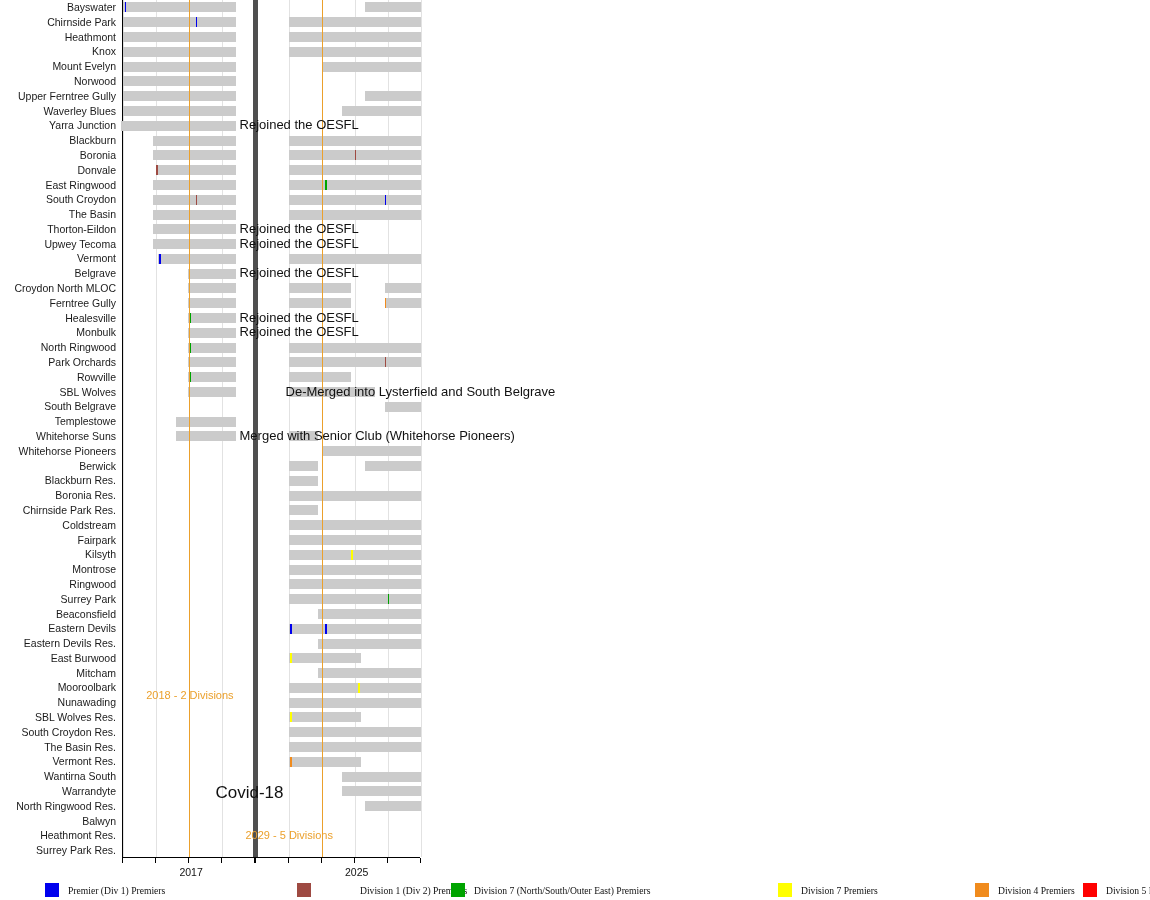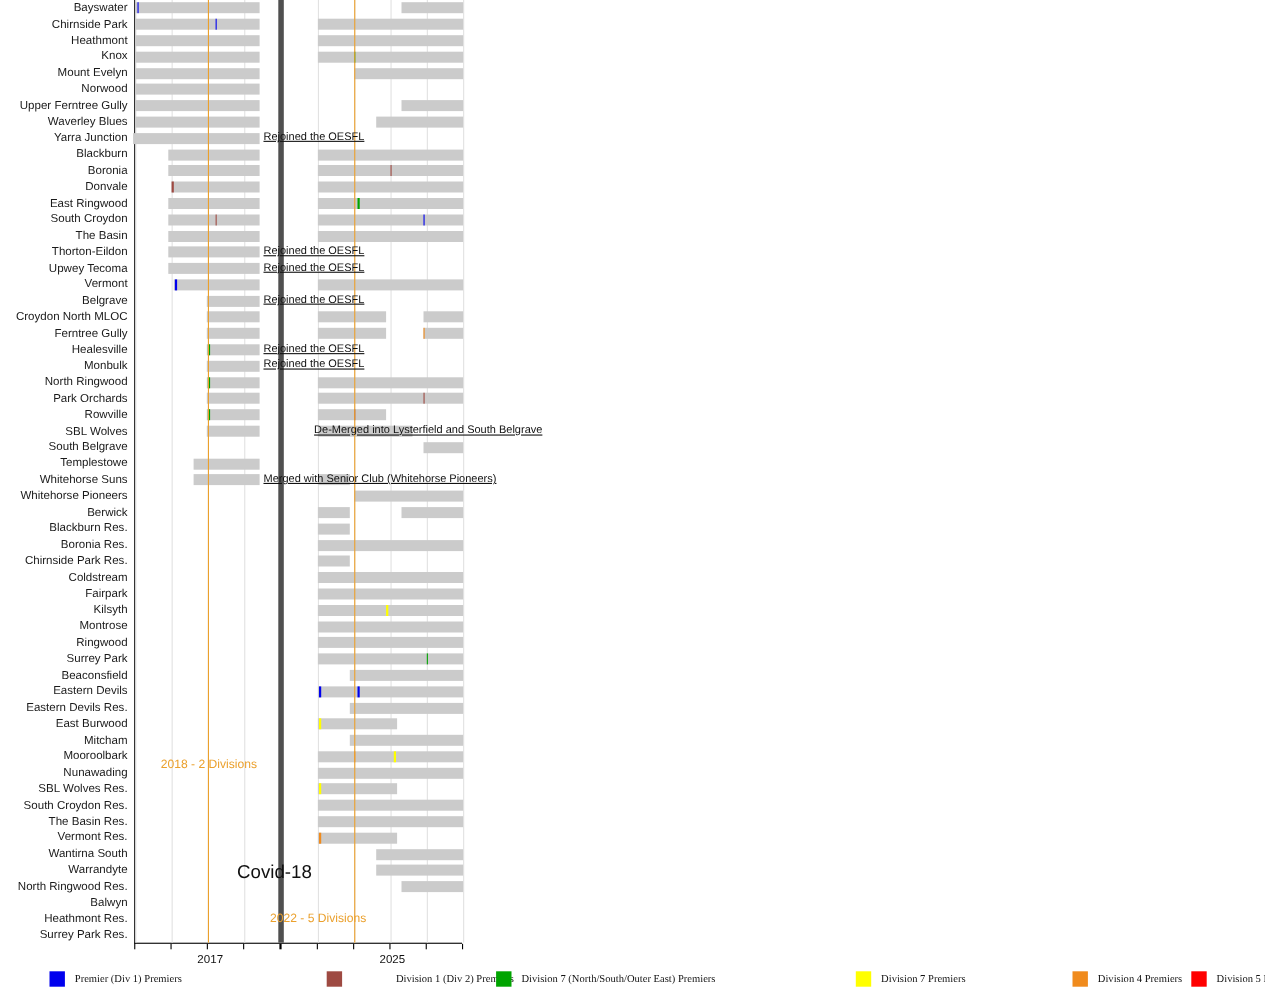--- a/index.html
+++ b/index.html
@@ -18,21 +18,21 @@
         box-sizing:border-box;overflow:visible;}
   .plot-inner{position:absolute;left:0;top:0;right:0;bottom:0;}
 
   .gridline{position:absolute;top:0;bottom:0;width:1px;background:#e2e2e2;}
   .vline-orange{position:absolute;top:0;bottom:0;width:1.2px;background:#eba02c;}
   .covid-band{position:absolute;top:0;bottom:0;width:4.6px;background:#4f4f4f;}
 
   .bar{position:absolute;height:10px;background:#cbcbcb;}
   .mark{position:absolute;width:1.6px;height:10px;}
 
-  .note{position:absolute;font-size:10px;color:#111;white-space:nowrap;line-height:10px;text-decoration:underline;}
+  .note{position:absolute;font-size:13px;color:#111;white-space:nowrap;line-height:10px;}
 
   .annot{position:absolute;white-space:nowrap;}
   .annot-covid{font-size:17px;color:#111;}
   .annot-div{font-size:11px;color:#eba02c;}
 
   
   .tick{position:absolute;top:858px;width:1.1px;height:5px;background:#000;}
   .tick-label{position:absolute;top:866px;font-size:10.5px;color:#111;
               transform:translateX(-50%);white-space:nowrap;margin-left:36px;}
 
@@ -249,21 +249,21 @@
       <div class="tick" style="left: 287.556px;"></div>
       <div class="tick" style="left: 320.667px;"></div>
       <div class="tick-label" style="left: 320.667px;">2025</div>
       <div class="tick" style="left: 353.778px;"></div>
       <div class="tick" style="left: 386.889px;"></div>
       <div class="tick" style="left: 420px;"></div>
     </div>
   <div id="annot-layer">
       <div class="annot annot-covid" style="left: 249.478px; top: 783px; transform: translateX(-50%);">Covid-18</div>
       <div class="annot annot-div" style="left: 189.878px; top: 689px; transform: translateX(-50%);">2018 - 2 Divisions</div>
-      <div class="annot annot-div" style="left: 289.211px; top: 829px; transform: translateX(-50%);">2022 - 5 Divisions</div>
+      <div class="annot annot-div" style="left: 289.211px; top: 829px; transform: translateX(-50%);">2029 - 5 Divisions</div>
     </div>
 
   <div class="legend" id="legend">
       <div class="legend-item" style="left: 45px;">
         <span class="legend-swatch" style="background: rgb(0, 0, 238);"></span>
         <span class="legend-text">Premier (Div 1) Premiers</span>
       </div>
       <div class="legend-item" style="left: 297px; gap: 40px;">
         <span class="legend-swatch" style="background: rgb(158, 74, 66);"></span>
         <span class="legend-text">Division 1 (Div 2) Premiers</span>

